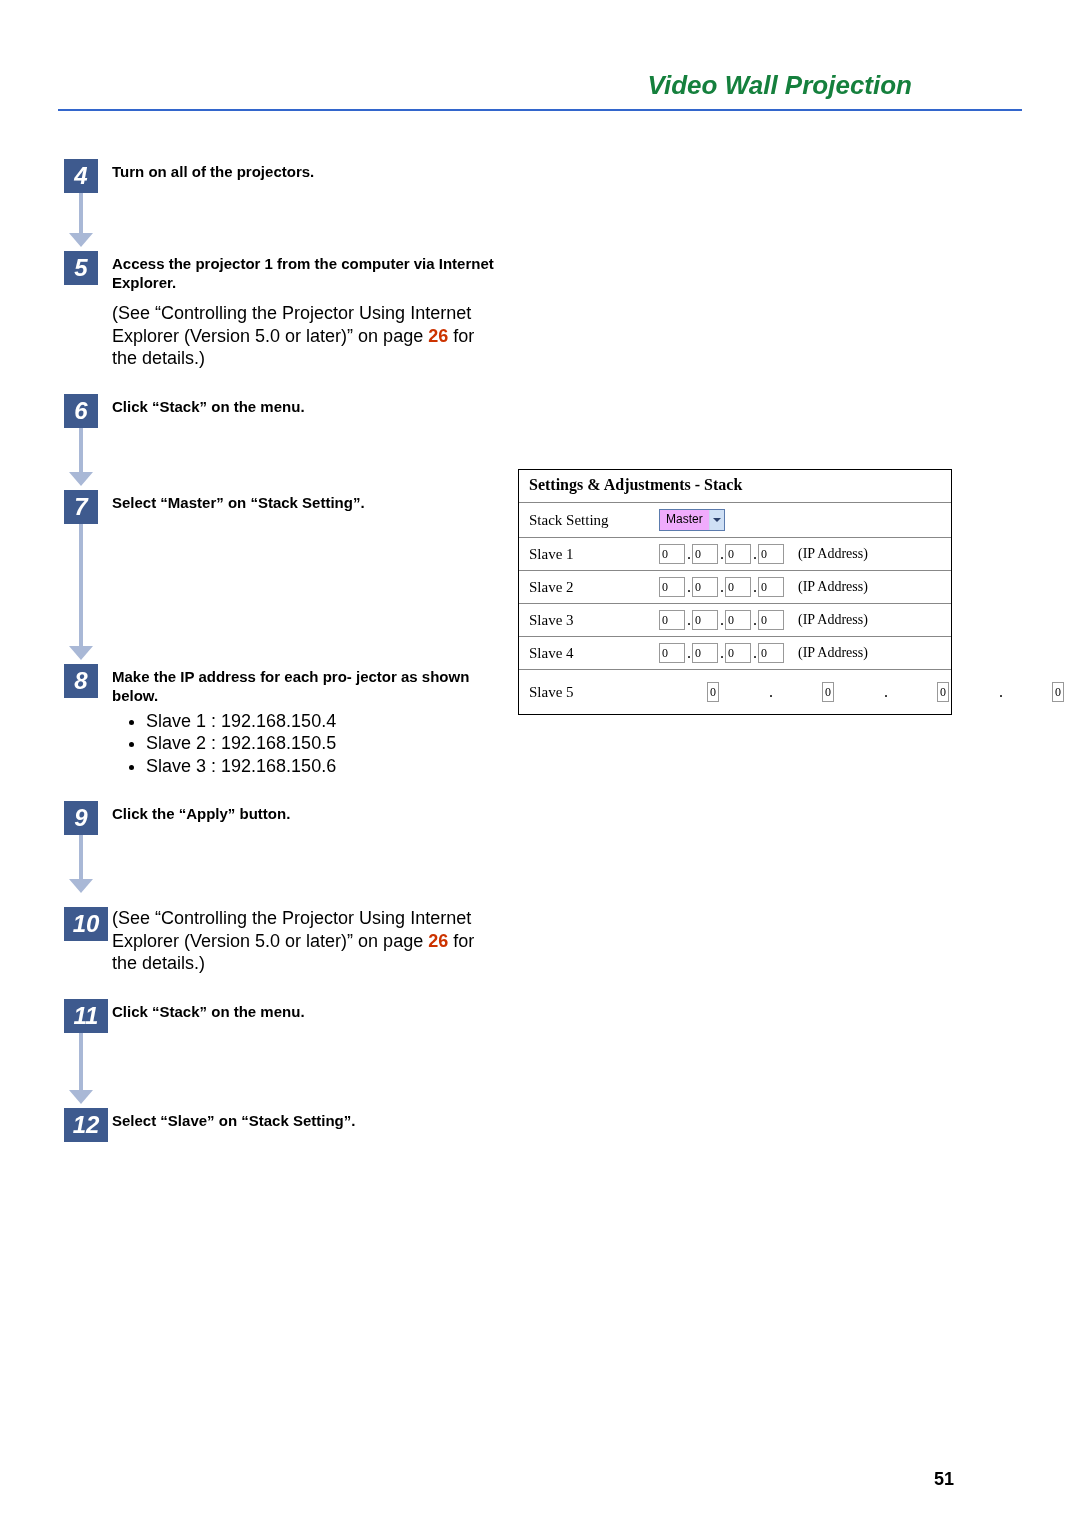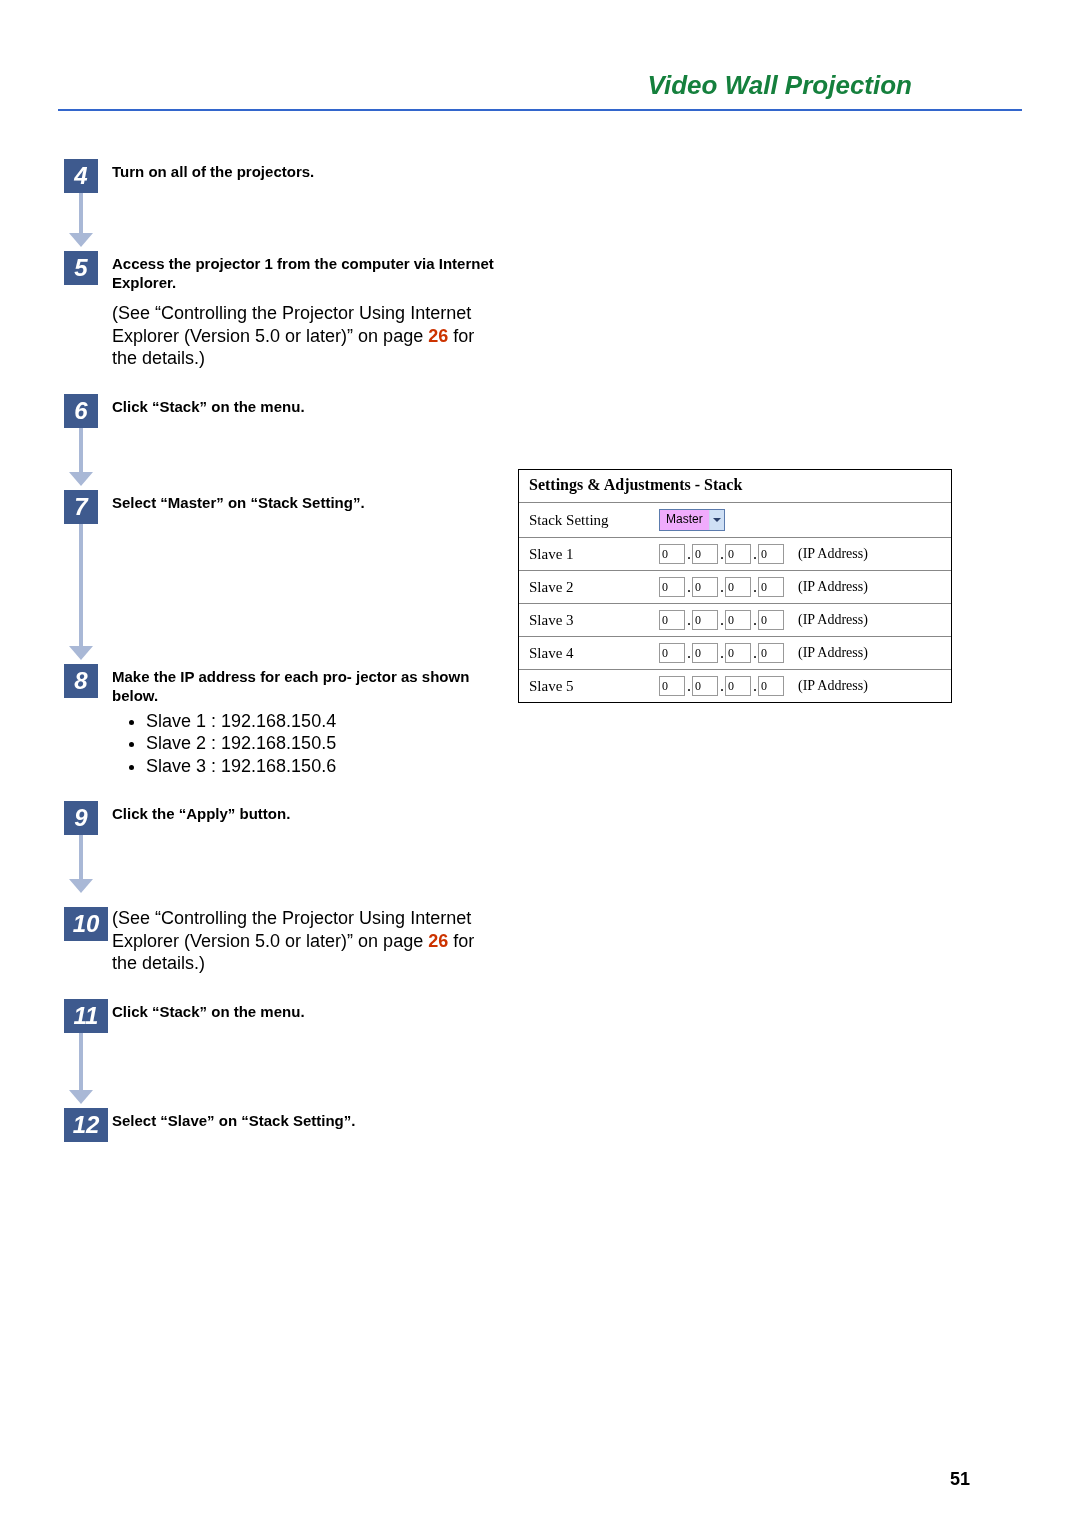--- a/index.html
+++ b/index.html
@@ -119,20 +119,21 @@
   .panel-row {
     display: flex;
     align-items: center;
     border-top: 1px solid #888;
     padding: 6px 10px;
     min-height: 30px;
     box-sizing: border-box;
   }
   .panel-row.last {
     border-bottom: 1px solid #000;
+    gap: 48px;
   }
   .panel-label {
     flex: 0 0 130px;
     font-size: 15px;
   }
   .ip-box {
     width: 26px;
     height: 20px;
     border: 1px solid #999;
     background: #fff;
@@ -176,21 +177,21 @@
     content: "";
     width: 0;
     height: 0;
     border-left: 4px solid transparent;
     border-right: 4px solid transparent;
     border-top: 4px solid #2b3f6a;
   }
   .page-number {
     position: absolute;
     bottom: 38px;
-    right: 110px;
+    right: 126px;
     font-weight: bold;
     font-size: 18px;
   }
 </style>
 </head>
 <body>
 
 <div class="page">
 
   <div class="page-title">Video Wall Projection</div>

